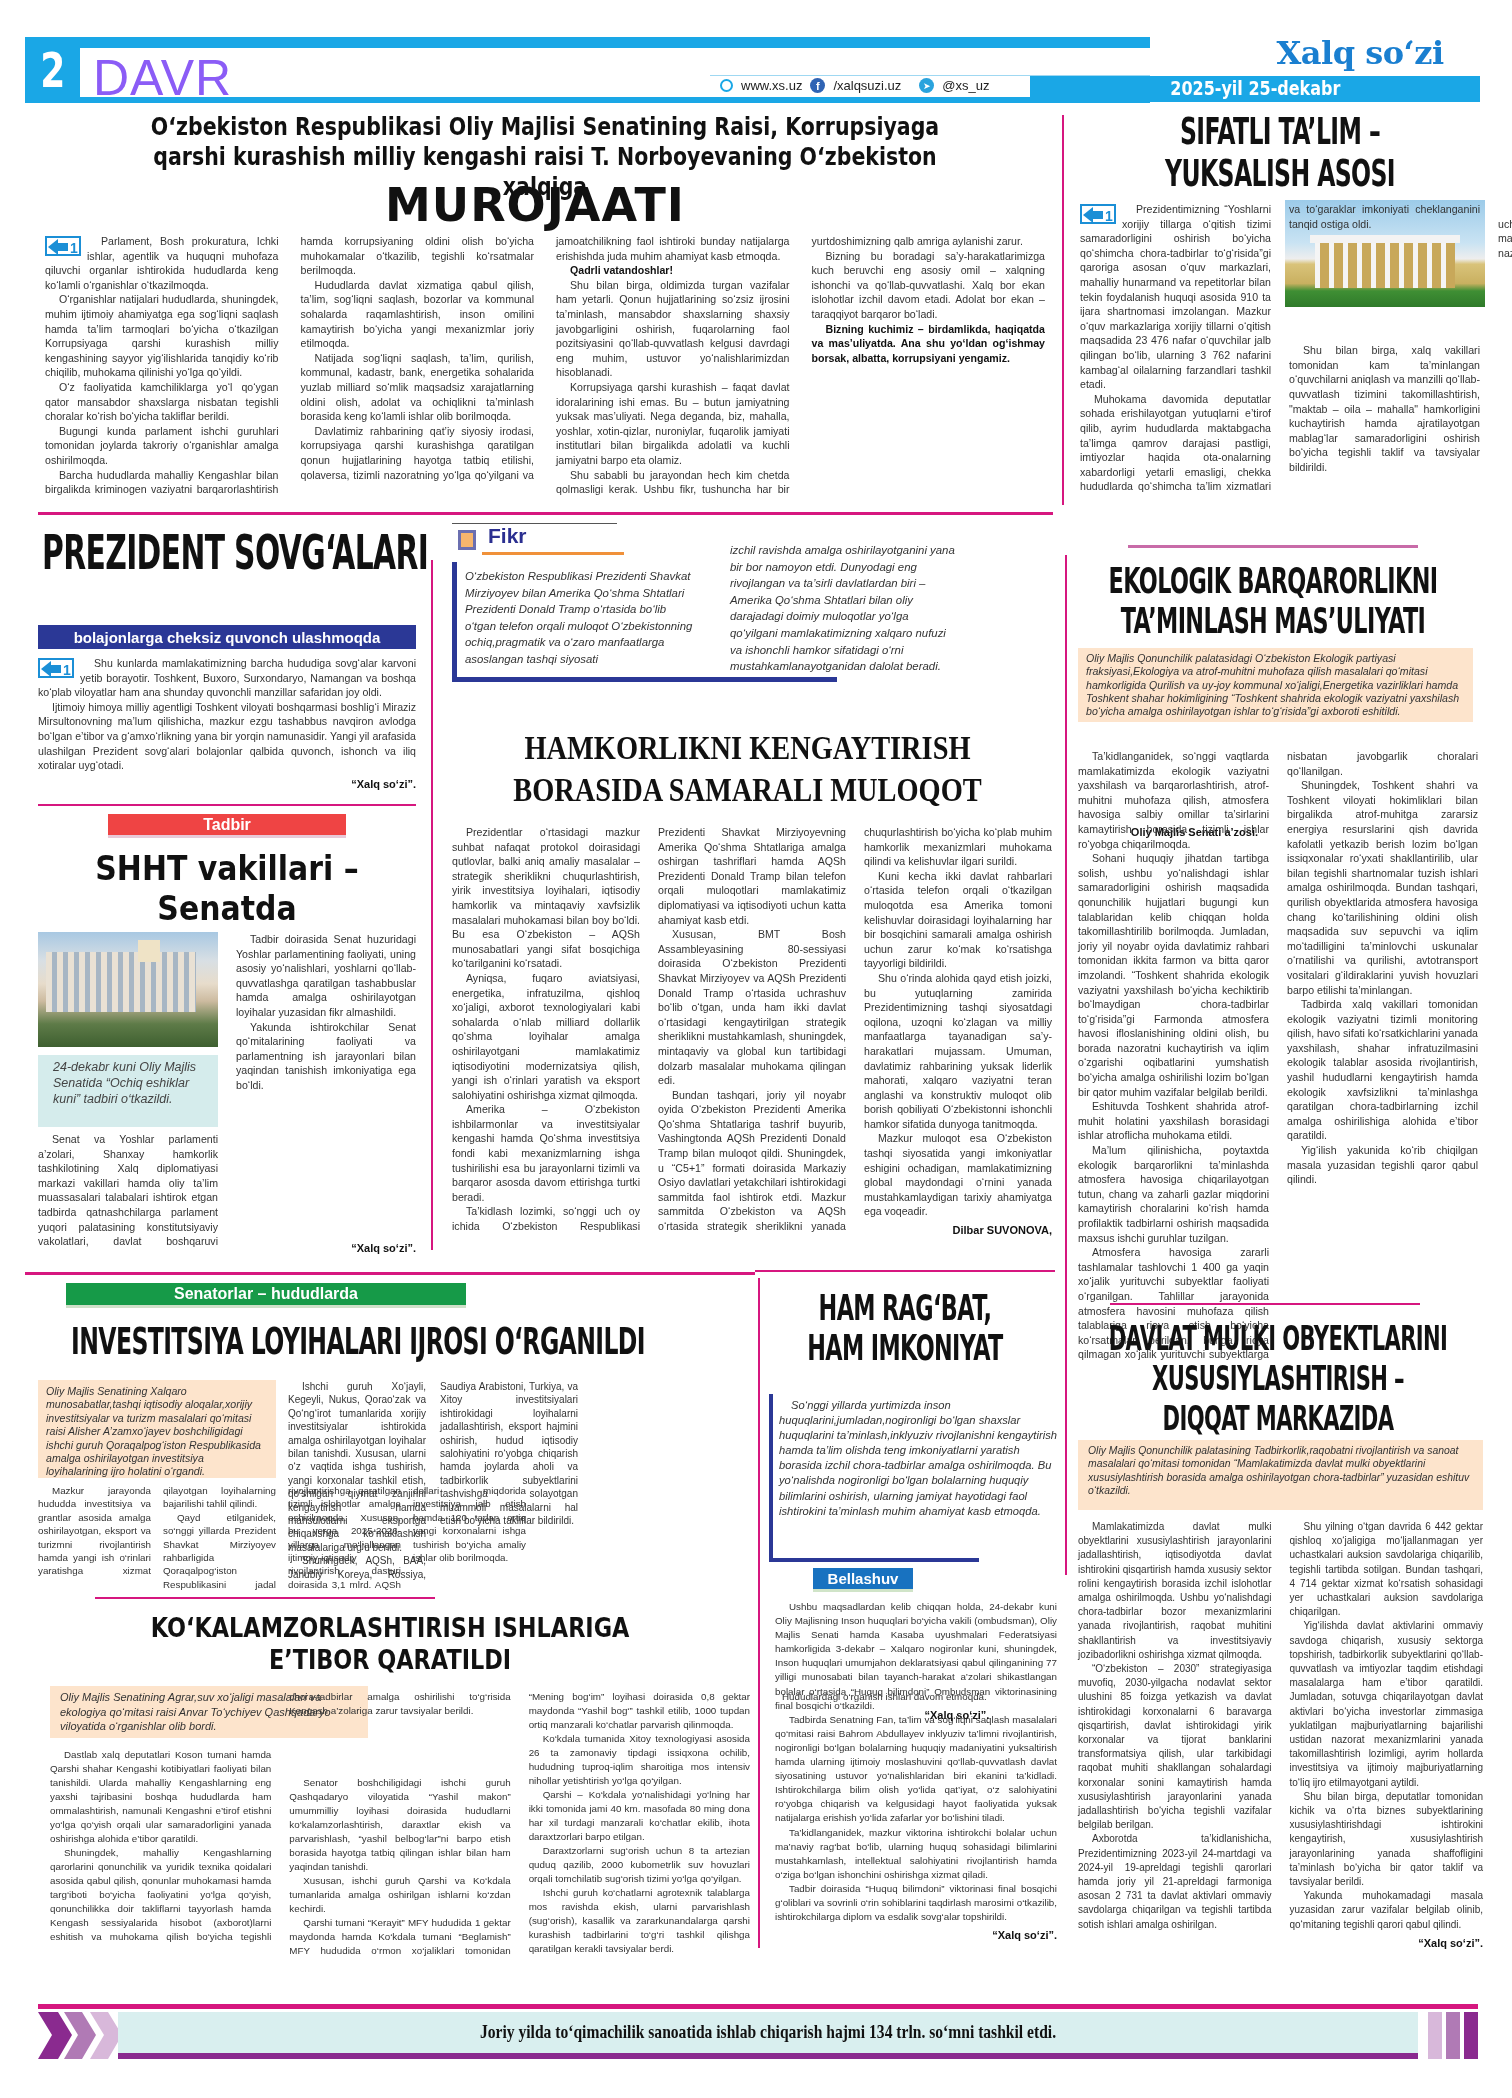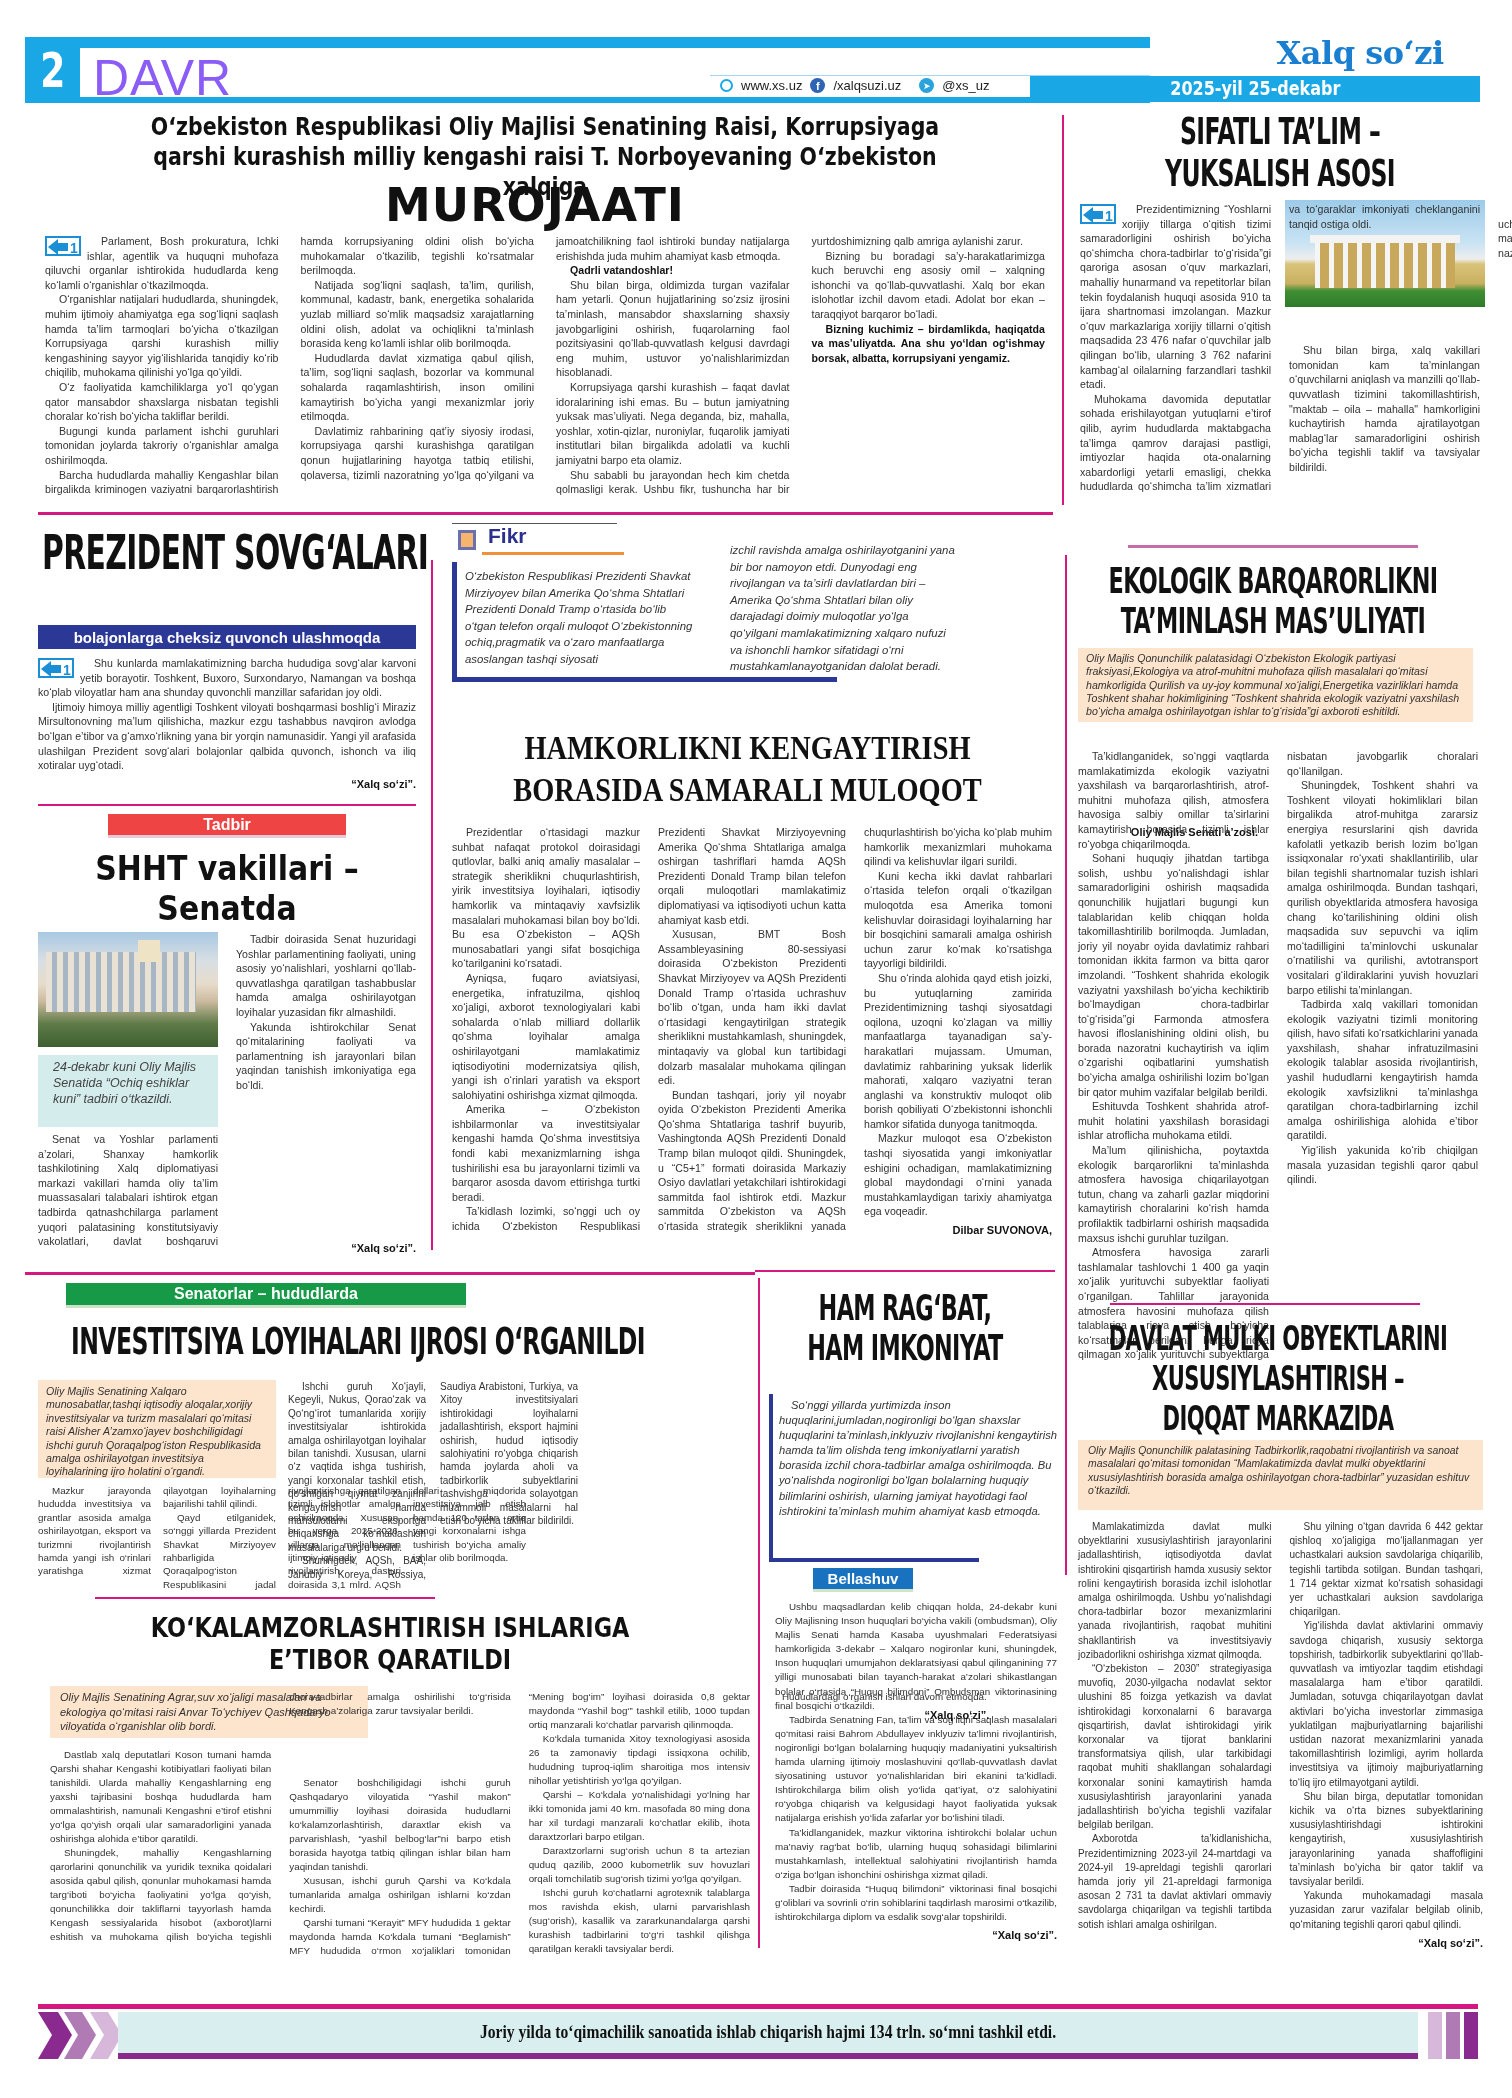--- a/index.html
+++ b/index.html
@@ -48,22 +48,22 @@
         <svg width="30" height="16">
           <polygon points="0,8 10,0 10,4 20,4 20,12 10,12 10,16" fill="#1b8fd6"></polygon>
           <text x="22" y="14" font-size="14" font-weight="bold" fill="#1b8fd6" font-family="Liberation Sans">1</text>
         </svg>
       </span>
     <p>Parlament, Bosh prokuratura, Ichki ishlar, agentlik va huquqni muhofaza qiluvchi organlar ishtirokida hududlarda keng ko‘lamli o‘rganishlar o‘tkazilmoqda.</p>
     <p>O‘rganishlar natijalari hududlarda, shuningdek, muhim ijtimoiy ahamiyatga ega sog‘liqni saqlash hamda ta’lim tarmoqlari bo‘yicha o‘tkazilgan Korrupsiyaga qarshi kurashish milliy kengashining sayyor yig‘ilishlarida tanqidiy ko‘rib chiqilib, muhokama qilinishi yo‘lga qo‘yildi.</p>
     <p>O‘z faoliyatida kamchiliklarga yo‘l qo‘ygan qator mansabdor shaxslarga nisbatan tegishli choralar ko‘rish bo‘yicha takliflar berildi.</p>
     <p>Bugungi kunda parlament ishchi guruhlari tomonidan joylarda takroriy o‘rganishlar amalga oshirilmoqda.</p>
     <p>Barcha hududlarda mahalliy Kengashlar bilan birgalikda kriminogen vaziyatni barqarorlashtirish hamda korrupsiyaning oldini olish bo‘yicha muhokamalar o‘tkazilib, tegishli ko‘rsatmalar berilmoqda.</p>
+    <p>Hududlarda davlat xizmatiga qabul qilish, ta’lim, sog‘liqni saqlash, bozorlar va kommunal sohalarda raqamlashtirish, inson omilini kamaytirish bo‘yicha yangi mexanizmlar joriy etilmoqda.</p>
     <p>Natijada sog‘liqni saqlash, ta’lim, qurilish, kommunal, kadastr, bank, energetika sohalarida yuzlab milliard so‘mlik maqsadsiz xarajatlarning oldini olish, adolat va ochiqlikni ta’minlash borasida keng ko‘lamli ishlar olib borilmoqda.</p>
-    <p>Hududlarda davlat xizmatiga qabul qilish, ta’lim, sog‘liqni saqlash, bozorlar va kommunal sohalarda raqamlashtirish, inson omilini kamaytirish bo‘yicha yangi mexanizmlar joriy etilmoqda.</p>
     <p>Davlatimiz rahbarining qat’iy siyosiy irodasi, korrupsiyaga qarshi kurashishga qaratilgan qonun hujjatlarining hayotga tatbiq etilishi, qolaversa, tizimli nazoratning yo‘lga qo‘yilgani va jamoatchilikning faol ishtiroki bunday natijalarga erishishda juda muhim ahamiyat kasb etmoqda.</p>
     <p class="b">Qadrli vatandoshlar!</p>
     <p>Shu bilan birga, oldimizda turgan vazifalar ham yetarli. Qonun hujjatlarining so‘zsiz ijrosini ta’minlash, mansabdor shaxslarning shaxsiy javobgarligini oshirish, fuqarolarning faol pozitsiyasini qo‘llab-quvvatlash kelgusi davrdagi eng muhim, ustuvor yo‘nalishlarimizdan hisoblanadi.</p>
     <p>Korrupsiyaga qarshi kurashish – faqat davlat idoralarining ishi emas. Bu – butun jamiyatning yuksak mas’uliyati. Nega deganda, biz, mahalla, yoshlar, xotin-qizlar, nuroniylar, fuqarolik jamiyati institutlari bilan birgalikda adolatli va kuchli jamiyatni barpo eta olamiz.</p>
     <p>Shu sababli bu jarayondan hech kim chetda qolmasligi kerak. Ushbu fikr, tushuncha har bir yurtdoshimizning qalb amriga aylanishi zarur.</p>
     <p>Bizning bu boradagi sa’y-harakatlarimizga kuch beruvchi eng asosiy omil – xalqning ishonchi va qo‘llab-quvvatlashi. Xalq bor ekan islohotlar izchil davom etadi. Adolat bor ekan – taraqqiyot barqaror bo‘ladi.</p>
     <p class="b">Bizning kuchimiz – birdamlikda, haqiqatda va mas’uliyatda. Ana shu yo‘ldan og‘ishmay borsak, albatta, korrupsiyani yengamiz.</p>
   </div>
 </div>
 <div class="vrule-pink" style="left:1062px;top:115px;height:390px"></div>
@@ -218,21 +218,21 @@
 
 <div class="abs" style="left:1078px;top:1310px;width:405px;height:650px">
   <div class="head-cond" style="position:absolute;left:-100px;width:600px;top:8px;font-size:34px;line-height:40px">DAVLAT MULKI OBYEKTLARINI</div>
   <div class="head-cond" style="position:absolute;left:-100px;width:600px;top:48px;font-size:34px;line-height:40px">XUSUSIYLASHTIRISH –</div>
   <div class="head-cond" style="position:absolute;left:-100px;width:600px;top:88px;font-size:34px;line-height:40px">DIQQAT MARKAZIDA</div>
   <div class="lead-box" style="position:absolute;left:0;top:130px;width:405px;height:70px;font-size:10.4px;line-height:13.3px;padding:4px 10px">Oliy Majlis Qonunchilik palatasining Tadbirkorlik,raqobatni rivojlantirish va sanoat masalalari qo‘mitasi tomonidan “Mamlakatimizda davlat mulki obyektlarini xususiylashtirish borasida amalga oshirilayotgan chora-tadbirlar” yuzasidan eshituv o‘tkazildi.</div>
   <div class="body-text" style="position:absolute;left:0;top:210px;width:405px;height:440px;column-count:2;column-gap:18px;column-fill:auto;font-size:10px;line-height:14.2px">
     <p>Mamlakatimizda davlat mulki obyektlarini xususiylashtirish jarayonlarini jadallashtirish, iqtisodiyotda davlat ishtirokini qisqartirish hamda xususiy sektor rolini kengaytirish borasida izchil islohotlar amalga oshirilmoqda. Ushbu yo‘nalishdagi chora-tadbirlar bozor mexanizmlarini yanada rivojlantirish, raqobat muhitini shakllantirish va investitsiyaviy jozibadorlikni oshirishga xizmat qilmoqda.</p>
     <p>“O‘zbekiston – 2030” strategiyasiga muvofiq, 2030-yilgacha nodavlat sektor ulushini 85 foizga yetkazish va davlat ishtirokidagi korxonalarni 6 baravarga qisqartirish, davlat ishtirokidagi yirik korxonalar va tijorat banklarini transformatsiya qilish, ular tarkibidagi raqobat muhiti shakllangan sohalardagi korxonalar sonini kamaytirish hamda xususiylashtirish jarayonlarini yanada jadallashtirish bo‘yicha tegishli vazifalar belgilab berilgan.</p>
     <p>Axborotda ta’kidlanishicha, Prezidentimizning 2023-yil 24-martdagi va 2024-yil 19-apreldagi tegishli qarorlari hamda joriy yil 21-apreldagi farmoniga asosan 2 731 ta davlat aktivlari ommaviy savdolarga chiqarilgan va tegishli tartibda sotish ishlari amalga oshirilgan.</p>
-    <p>Shu yilning o‘tgan davrida 6 442 gektar qishloq xo‘jaligiga mo‘ljallanmagan yer uchastkalari auksion savdolariga chiqarilib, tegishli tartibda sotilgan. Bundan tashqari, 1 714 gektar xizmat ko‘rsatish sohasidagi yer uchastkalari auksion savdolariga chiqarilgan.</p>
+    <p>Shu yilning o‘tgan davrida 6 442 gektar qishloq xo‘jaligiga mo‘ljallanmagan yer uchastkalari auksion savdolariga chiqarilib, tegishli tartibda sotilgan. Bundan tashqari, 4 714 gektar xizmat ko‘rsatish sohasidagi yer uchastkalari auksion savdolariga chiqarilgan.</p>
     <p>Yig‘ilishda davlat aktivlarini ommaviy savdoga chiqarish, xususiy sektorga topshirish, tadbirkorlik subyektlarini qo‘llab-quvvatlash va imtiyozlar taqdim etishdagi masalalarga ham e’tibor qaratildi. Jumladan, sotuvga chiqarilayotgan davlat aktivlari bo‘yicha investorlar zimmasiga yuklatilgan majburiyatlarning bajarilishi ustidan nazorat mexanizmlarini yanada takomillashtirish lozimligi, ayrim hollarda investitsiya va ijtimoiy majburiyatlarning to‘liq ijro etilmayotgani aytildi.</p>
     <p>Shu bilan birga, deputatlar tomonidan kichik va o‘rta biznes subyektlarining xususiylashtirishdagi ishtirokini kengaytirish, xususiylashtirish jarayonlarining yanada shaffofligini ta’minlash bo‘yicha bir qator taklif va tavsiyalar berildi.</p>
     <p>Yakunda muhokamadagi masala yuzasidan zarur vazifalar belgilab olinib, qo‘mitaning tegishli qarori qabul qilindi.</p>
     <div class="sig">“Xalq so‘zi”.</div>
   </div>
 </div>
 
 <div class="abs" style="left:25px;top:1600px;width:730px;height:360px">
   <div style="position:absolute;left:0;width:730px;top:12px;text-align:center;font-family:'DejaVu Sans',sans-serif;font-weight:bold;font-size:26px;line-height:32px;color:#111;transform:scaleX(0.86)">KO‘KALAMZORLASHTIRISH ISHLARIGA</div>
   <div style="position:absolute;left:0;width:730px;top:44px;text-align:center;font-family:'DejaVu Sans',sans-serif;font-weight:bold;font-size:26px;line-height:32px;color:#111;transform:scaleX(0.86)">E’TIBOR QARATILDI</div>

